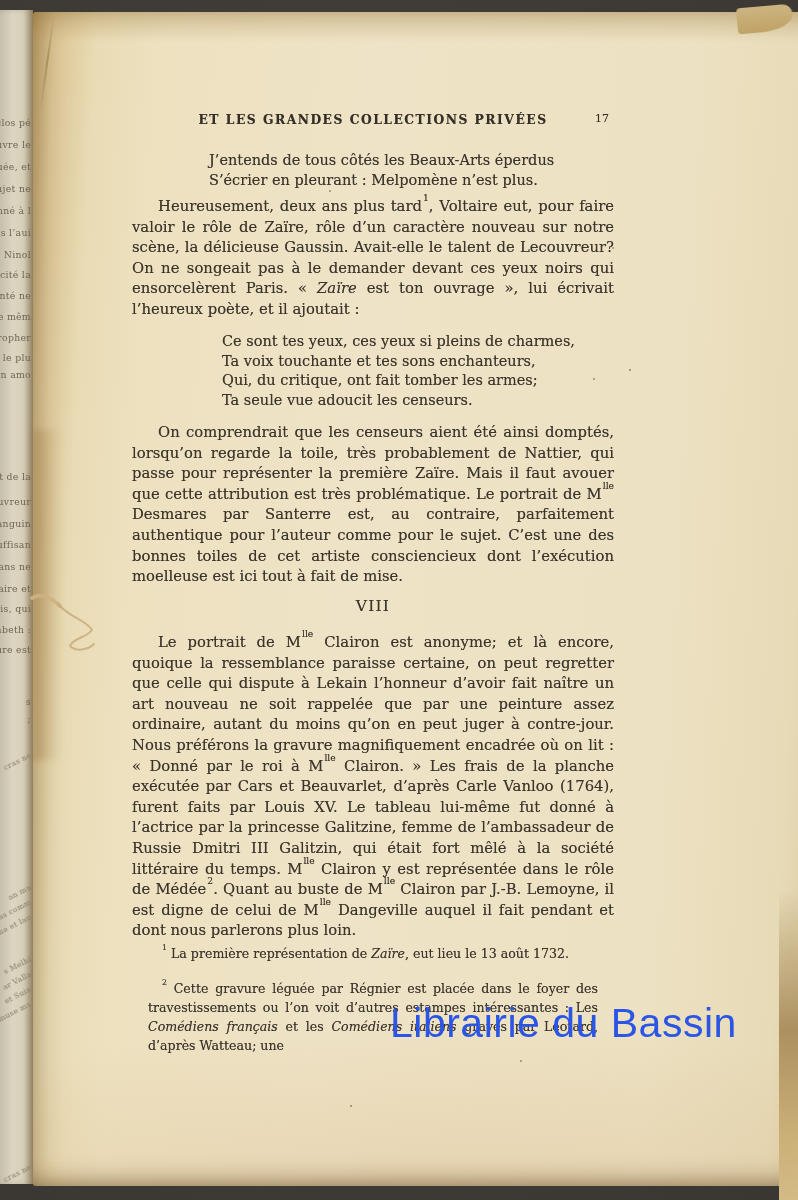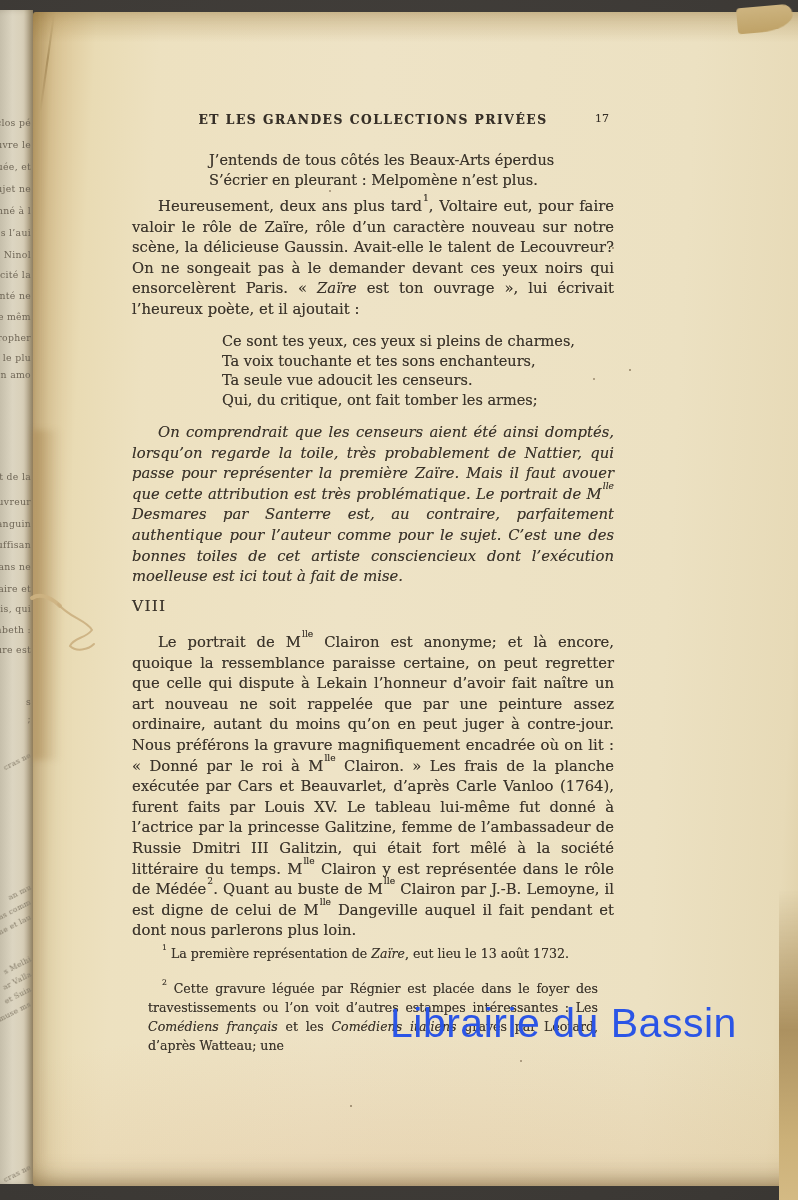--- a/index.html
+++ b/index.html
@@ -38,22 +38,22 @@
 
   
   .block{position:absolute;left:99px;width:482px;color:#3b342b;
     text-shadow:0 0 .5px rgba(59,52,43,.55);}
   .runhead{top:100px;text-align:center;font-weight:bold;font-size:12.3px;letter-spacing:1.5px;color:#362f27;}
   .runhead .num{position:absolute;right:5px;top:0;font-weight:normal;font-size:11px;letter-spacing:0;text-align:right;}
   .epigraph{top:124px;left:176px;width:auto;font-size:14.5px;line-height:19.6px;margin-top:15px;}
   .para{font-size:14.8px;line-height:20.6px;text-align:justify;text-indent:26px;}
   .p1{top:184px;}
   .verse{top:320px;left:189px;width:auto;font-size:14.5px;line-height:19.7px;}
-  .p2{top:410px;font-style:italic;}
-  .viii{top:585px;font-size:15.5px;letter-spacing:1.2px;}
+  .p2{top:410px;}
+  .viii{top:585px;text-align:center;font-size:15.5px;letter-spacing:1.2px;}
   .p3{top:620px;}
   .fns{top:916px;font-size:12.6px;line-height:19px;text-align:justify;}
   .fns p{margin:16px;text-indent:13px;}
   sup{font-size:62%;line-height:0;position:relative;top:-.42em;margin-left:1px;}
   em{}
 
   .watermark{position:absolute;left:390px;top:1000px;white-space:nowrap;
     font-family:"Liberation Sans",sans-serif;font-size:41px;font-weight:400;
     letter-spacing:.5px;color:#2b55e6;}
 </style>
@@ -111,22 +111,22 @@
     <div class="epigraph block">
         <div>J’entends de tous côtés les Beaux-Arts éperdus</div>
         <div>S’écrier en pleurant : Melpomène n’est plus.</div>
       </div>
 
     <div class="para p1 block"><span>Heureusement, deux ans plus tard</span><sup>1</sup><span>, Voltaire eut, pour faire valoir le rôle de Zaïre, rôle d’un caractère nouveau sur notre scène, la délicieuse Gaussin. Avait-elle le talent de Lecouvreur? On ne songeait pas à le demander devant ces yeux noirs qui ensorcelèrent Paris. « </span><em>Zaïre</em><span> est ton ouvrage », lui écrivait l’heureux poète, et il ajoutait :</span></div>
 
     <div class="verse block">
         <div>Ce sont tes yeux, ces yeux si pleins de charmes,</div>
         <div>Ta voix touchante et tes sons enchanteurs,</div>
+        <div>Qui, du critique, ont fait tomber les armes;</div>
         <div>Ta seule vue adoucit les censeurs.</div>
-        <div>Qui, du critique, ont fait tomber les armes;</div>
       </div>
 
     <div class="para p2 block"><span>On comprendrait que les censeurs aient été ainsi domptés, lorsqu’on regarde la toile, très probablement de Nattier, qui passe pour représenter la première Zaïre. Mais il faut avouer que cette attribution est très problématique. Le portrait de M</span><sup>lle</sup><span> Desmares par Santerre est, au contraire, parfaitement authentique pour l’auteur comme pour le sujet. C’est une des bonnes toiles de cet artiste consciencieux dont l’exécution moelleuse est ici tout à fait de mise.</span></div>
 
     <div class="viii block">VIII</div>
 
     <div class="para p3 block"><span>Le portrait de M</span><sup>lle</sup><span> Clairon est anonyme; et là encore, quoique la ressemblance paraisse certaine, on peut regretter que celle qui dispute à Lekain l’honneur d’avoir fait naître un art nouveau ne soit rappelée que par une peinture assez ordinaire, autant du moins qu’on en peut juger à contre-jour. Nous préférons la gravure magnifiquement encadrée où on lit : « Donné par le roi à M</span><sup>lle</sup><span> Clairon. » Les frais de la planche exécutée par Cars et Beauvarlet, d’après Carle Vanloo (1764), furent faits par Louis XV. Le tableau lui-même fut donné à l’actrice par la princesse Galitzine, femme de l’ambassadeur de Russie Dmitri III Galitzin, qui était fort mêlé à la société littéraire du temps. M</span><sup>lle</sup><span> Clairon y est représentée dans le rôle de Médée</span><sup>2</sup><span>. Quant au buste de M</span><sup>lle</sup><span> Clairon par J.-B. Lemoyne, il est digne de celui de M</span><sup>lle</sup><span> Dangeville auquel il fait pendant et dont nous parlerons plus loin.</span></div>
 
     <div class="fns block">
       <p class="fn"><sup>1</sup><span> La première représentation de </span><em>Zaïre</em><span>, eut lieu le 13 août 1732.</span></p>

